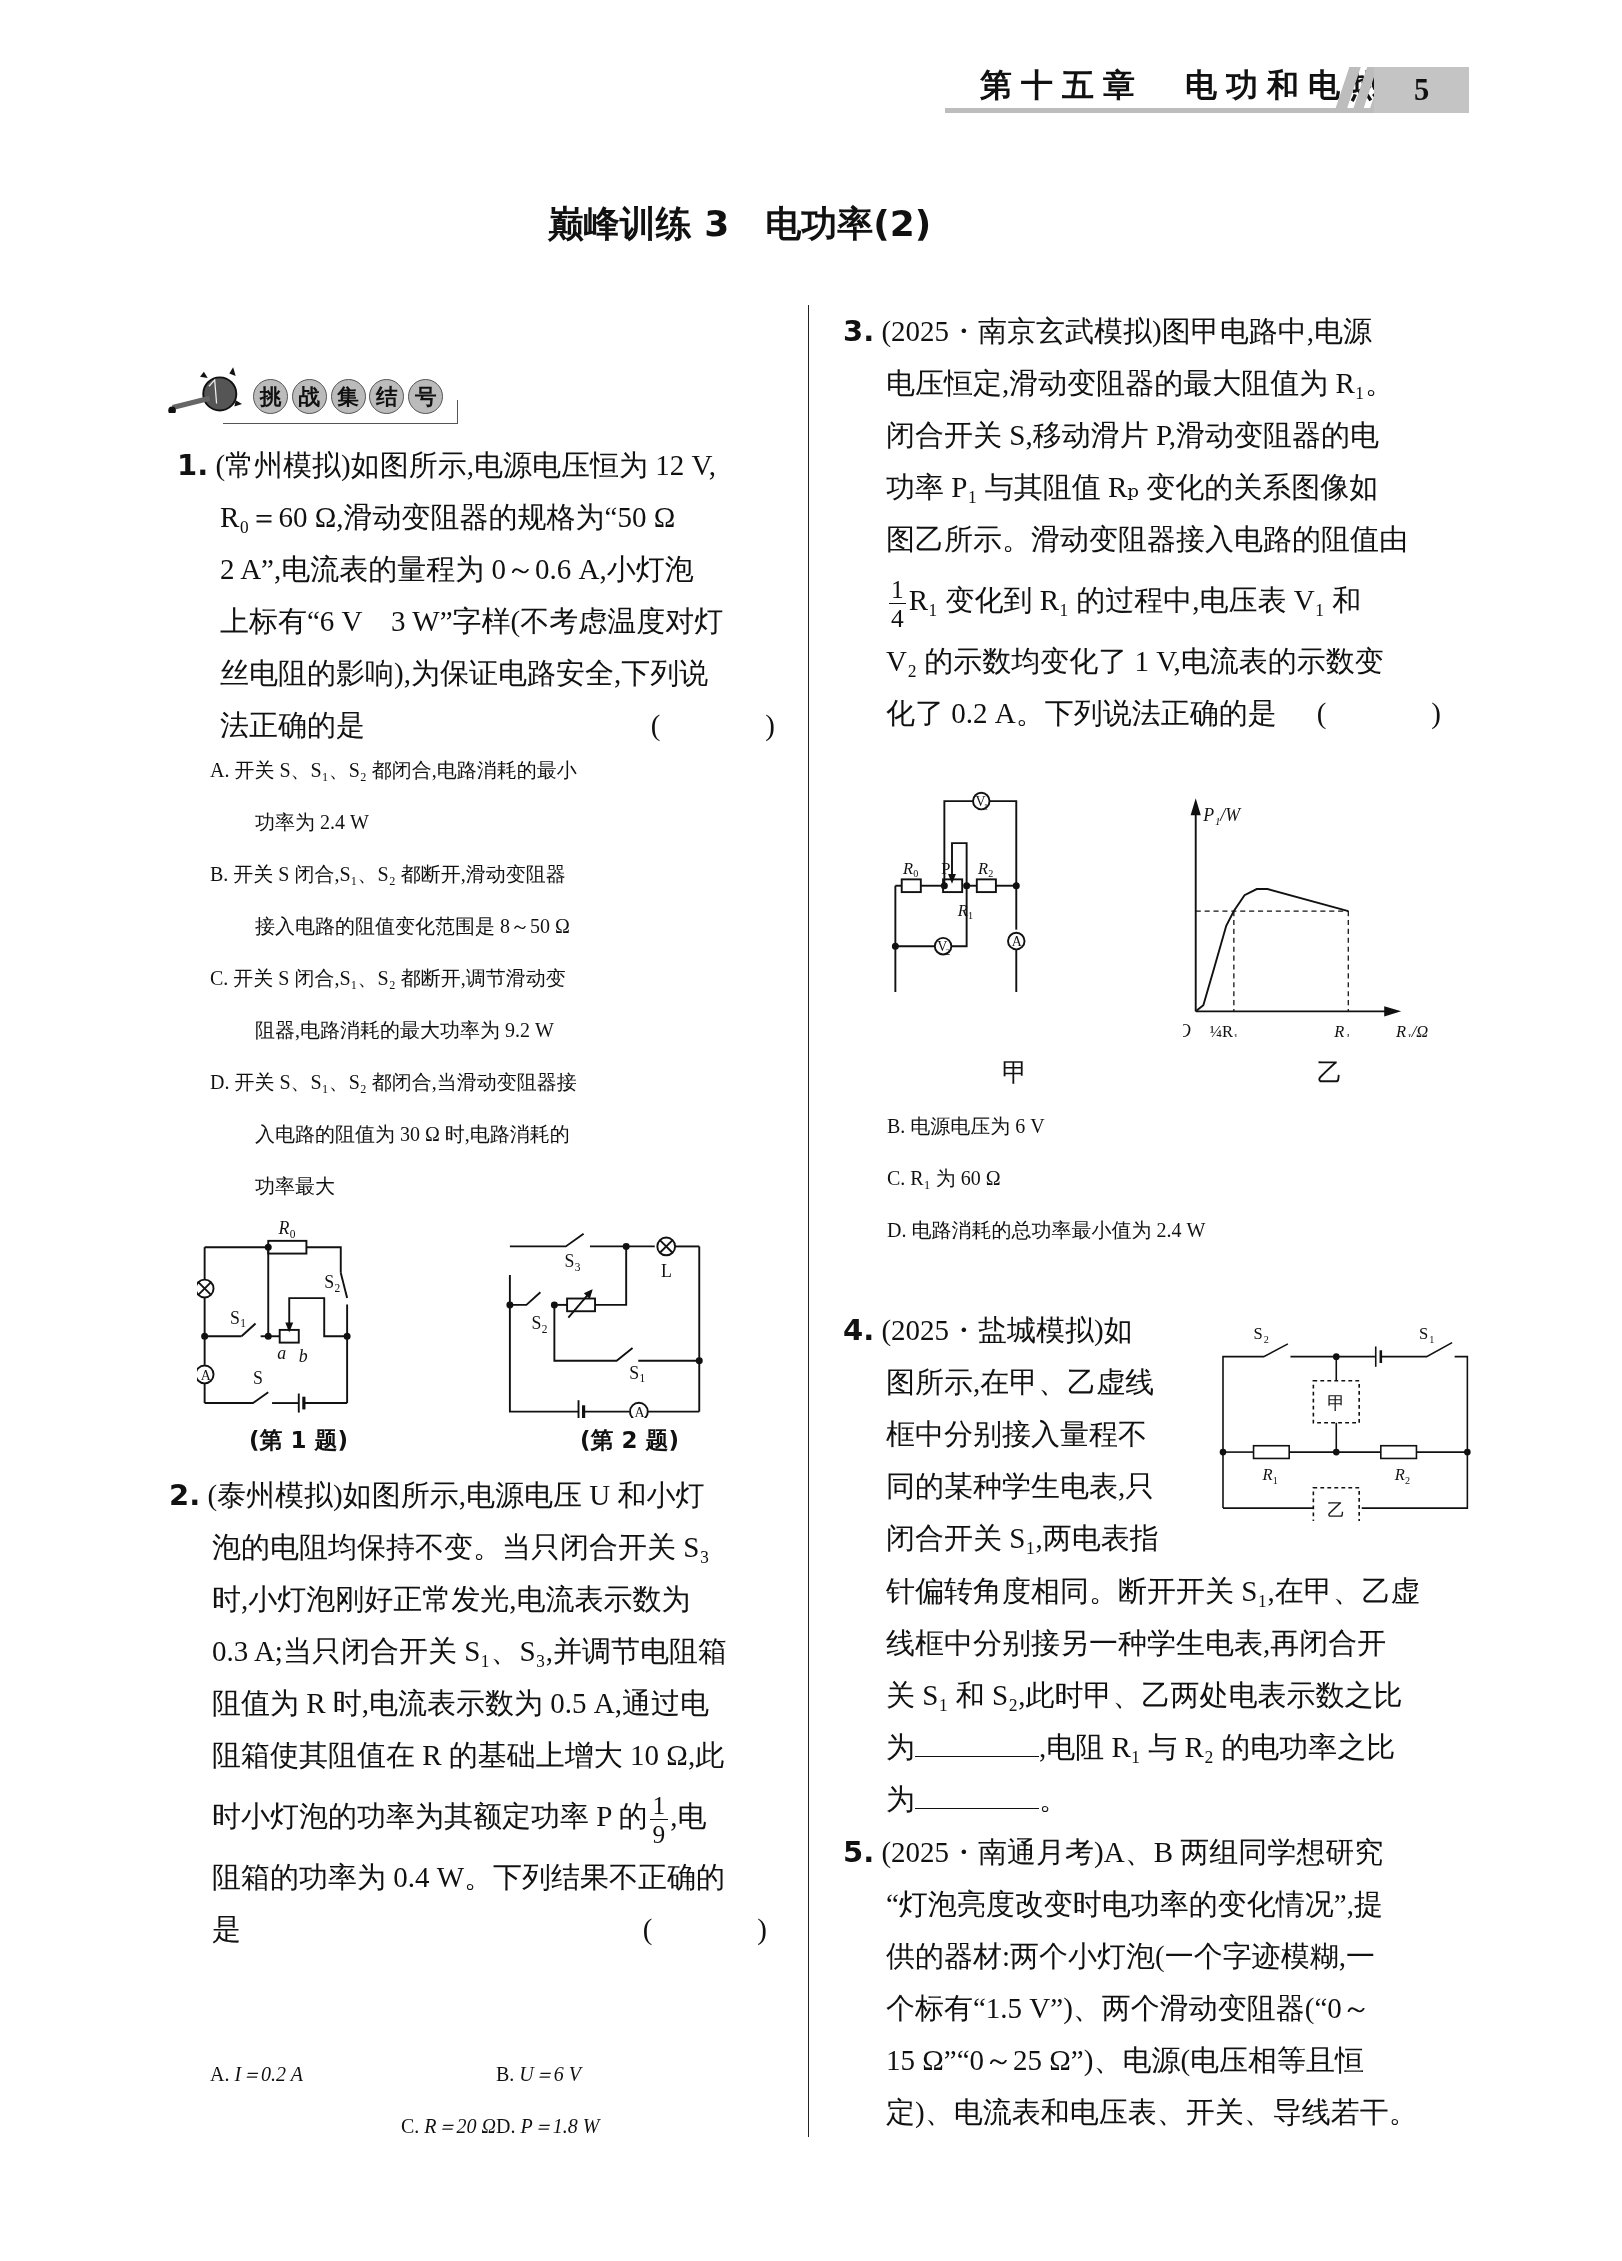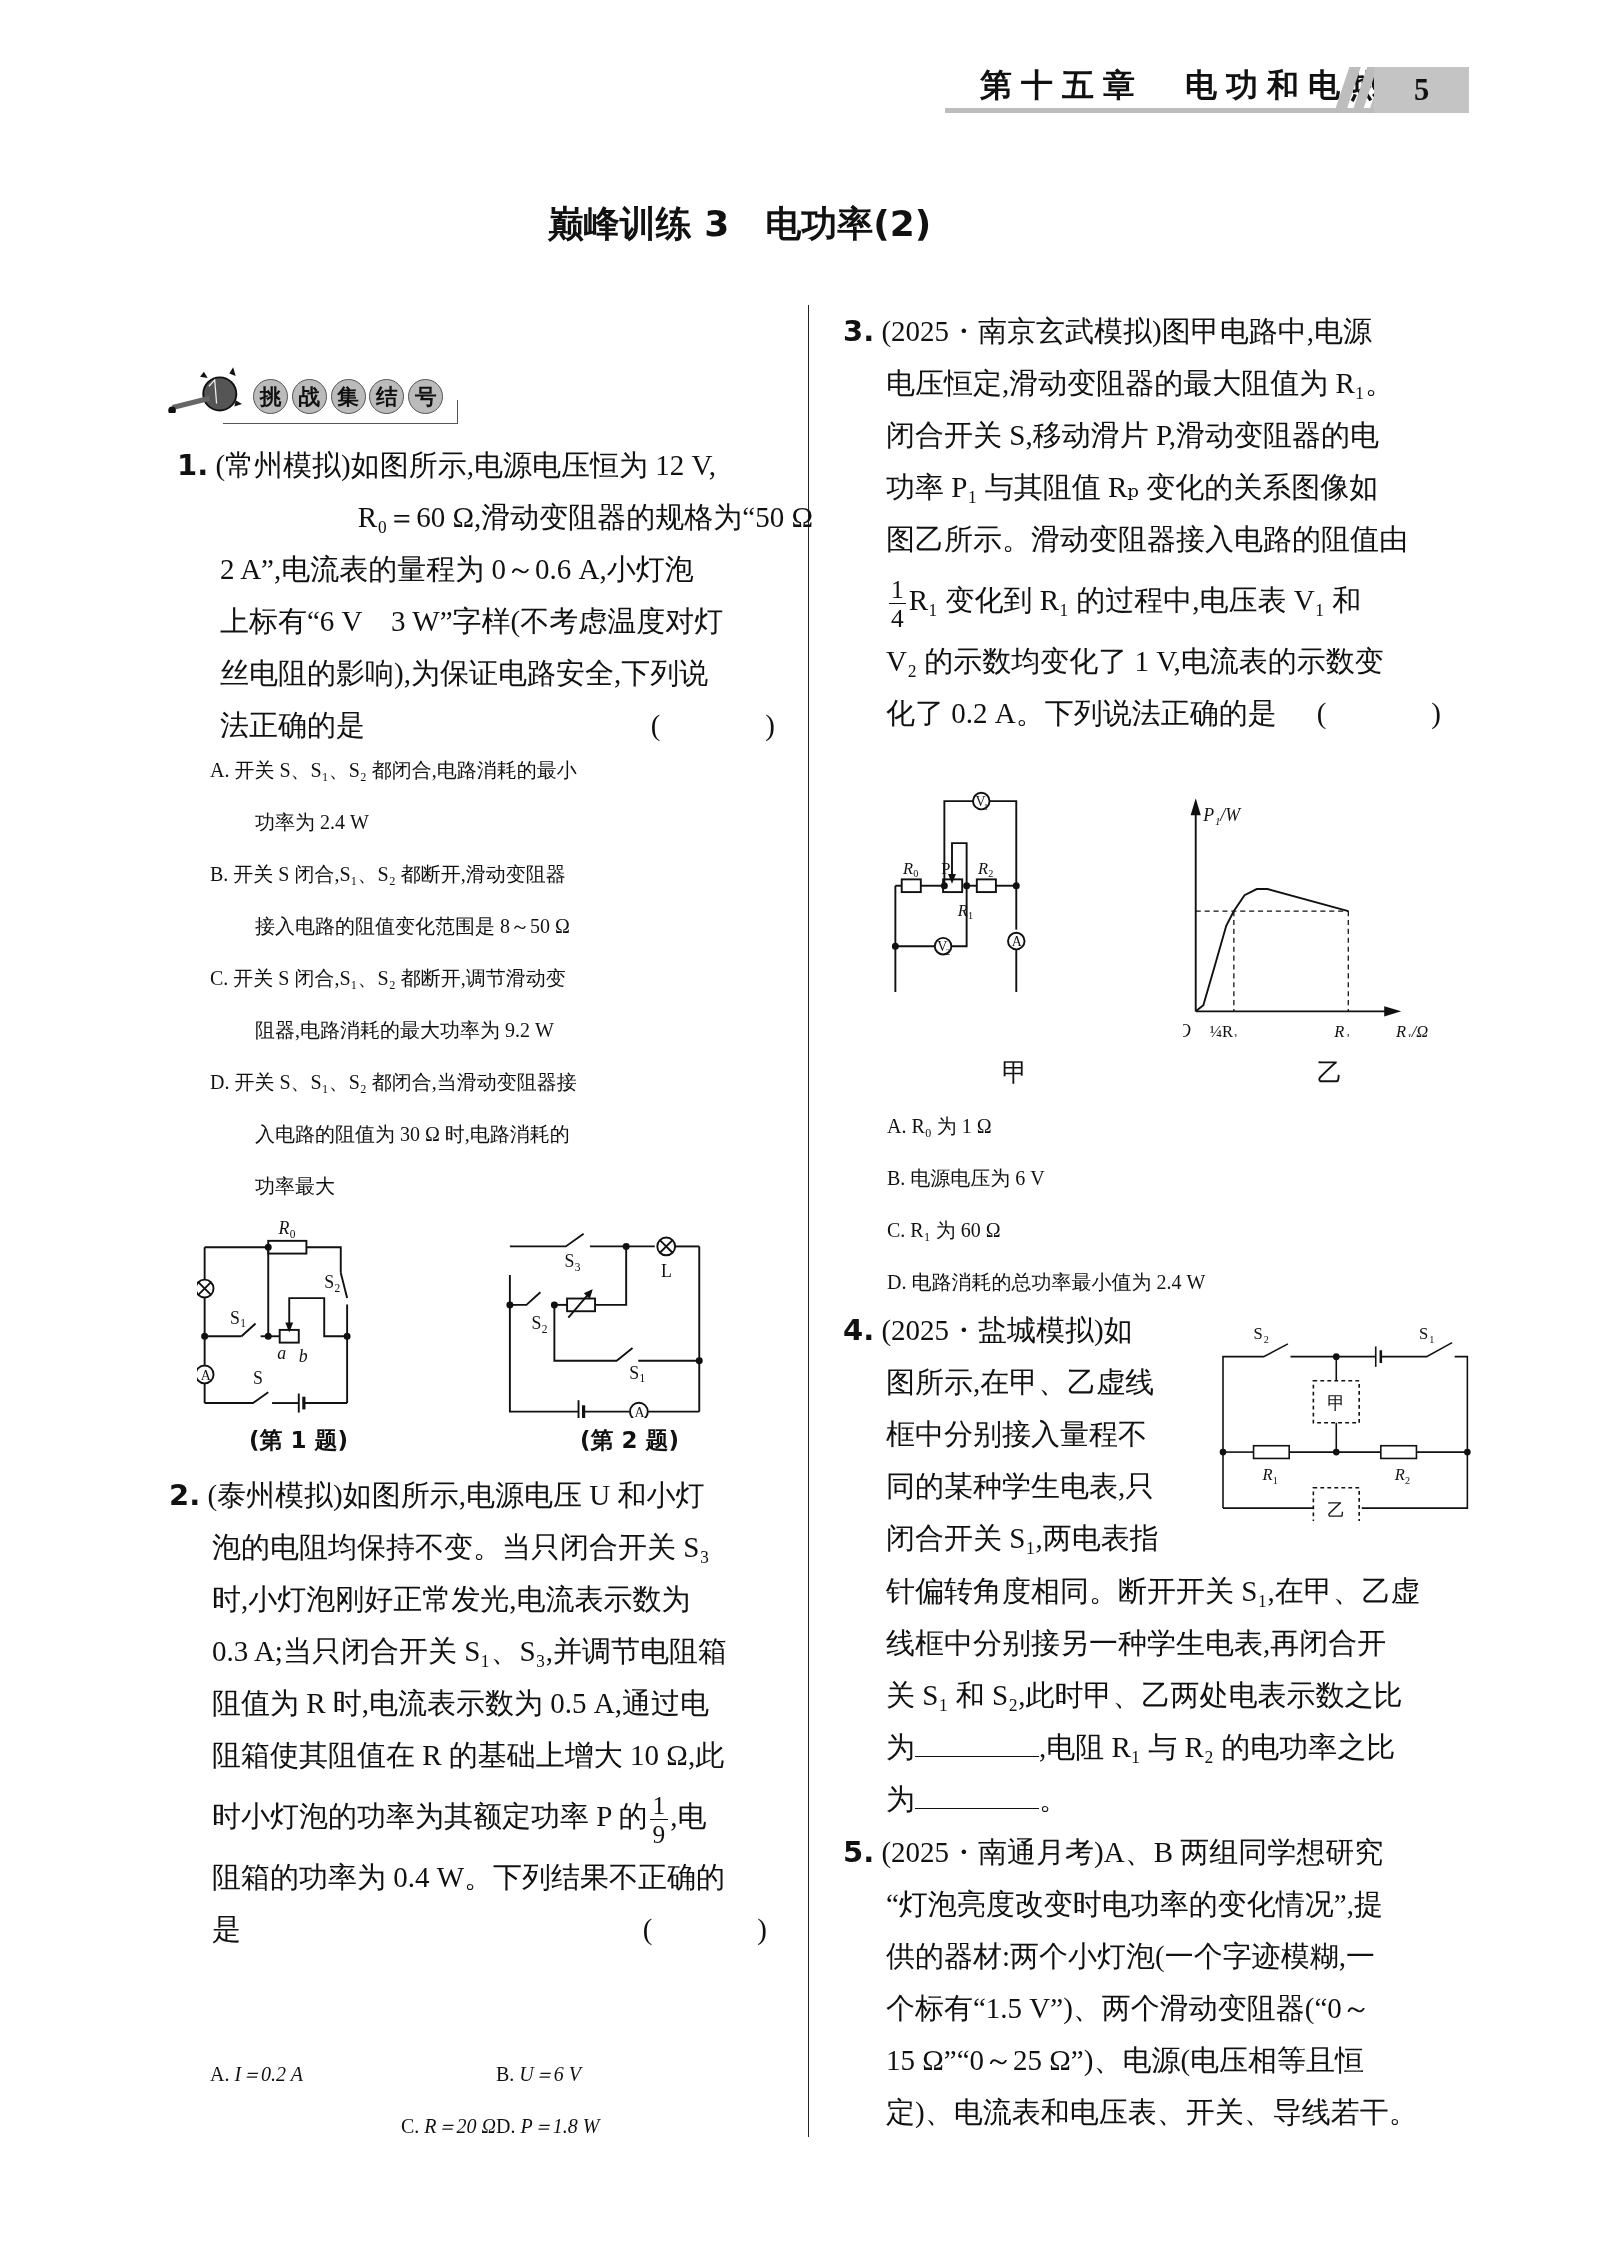--- a/index.html
+++ b/index.html
@@ -17,21 +17,21 @@
   
   .col-divider{left:808px;top:305px;width:1.3px;height:1832px;background:#222;}
   .para{font-size:29px;line-height:52px;}
   .qnum{font-weight:bold;font-family:"DejaVu Sans",sans-serif;}
   .blank{display:inline-block;width:124px;border-bottom:1.3px solid #111;height:29px;vertical-align:baseline;}
   .ans{float:right;letter-spacing:38px;}
   .frac{display:inline-block;vertical-align:middle;text-align:center;font-size:25.4px;line-height:28px;margin:0 2.5px;}
   .frac span{display:block;}
   .frac .num{border-bottom:1.3px solid #111;padding:0 2.5px;}
   .opt{font-size:20px;line-height:52px;}
-  .indent{padding-left:38px;text-align:right;}
+  .indent{padding-left:38px;}
   .cap{font-size:23px;font-family:"DejaVu Sans",sans-serif;font-weight:bold;}
   .fig-label{font-size:25.4px;}
   svg text{font-family:"Liberation Serif",serif;}
 </style>
 </head>
 <body>
 
 <div class="abs hdr-text">第十五章　电功和电热</div>
 <div class="abs hdr-line"></div>
 <svg class="abs hdr-stripes" viewBox="0 0 160 72" width="102" height="46">
@@ -264,21 +264,20 @@
   <line id="v-dash-2" stroke-dasharray="8,6" stroke-width="2" x1="260" y1="182.232" x2="260" y2="340"></line>
   <text x="32" y="40" fill="#111" stroke="none" font-size="28" font-style="italic">P₁/W</text>
   <text x="335" y="380" fill="#111" stroke="none" font-size="26" font-style="italic">R₁/Ω</text>
   <text x="-8" y="380" fill="#111" stroke="none" font-size="28" font-style="italic">O</text>
   <text x="42" y="380" fill="#111" stroke="none" font-size="26">¼R₁</text>
   <text x="238" y="380" fill="#111" stroke="none" font-size="26" font-style="italic">R₁</text>
 </svg>
 <div class="abs fig-label" style="left:1317px;top:1056px;">乙</div>
 
 <div class="abs opt" style="left:887px;top:1100px;width:572px;">
-  <div><span>A.</span> <span>R₀ 为 1 Ω</span></div>
   <div><span>B.</span> <span>电源电压为 6 V</span></div>
   <div><span>C.</span> <span>R₁ 为 60 Ω</span></div>
   <div><span>D.</span> <span>电路消耗的总功率最小值为 2.4 W</span></div>
 </div>
 
 <div class="abs para" style="left:843px;top:1304px;width:369px;">
   <div><span class="qnum">4.</span> <span>(2025・盐城模拟)</span><span>如</span></div>
   <div style="padding-left:43px;">图所示,在甲、乙虚线</div>
   <div style="padding-left:43px;">框中分别接入量程不</div>
   <div style="padding-left:43px;">同的某种学生电表,只</div>

